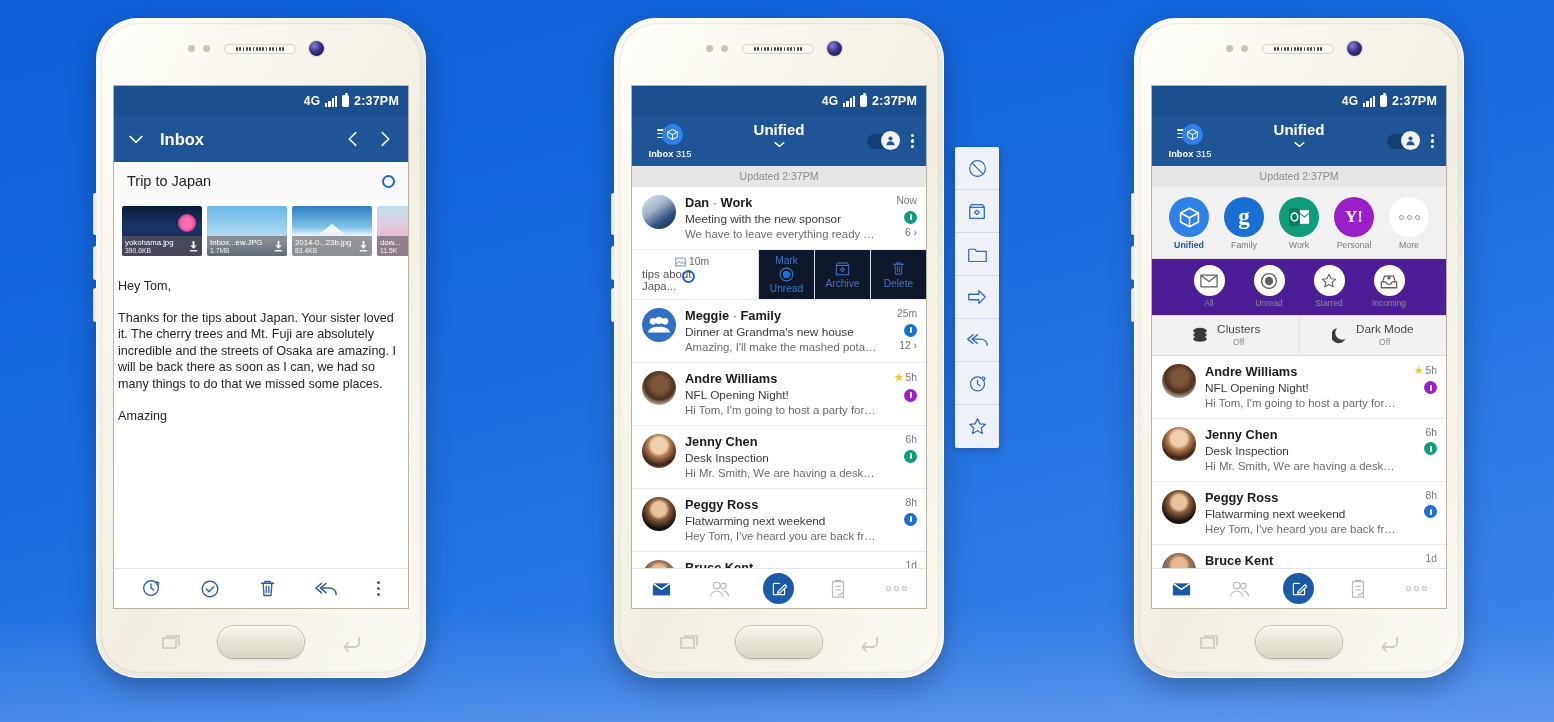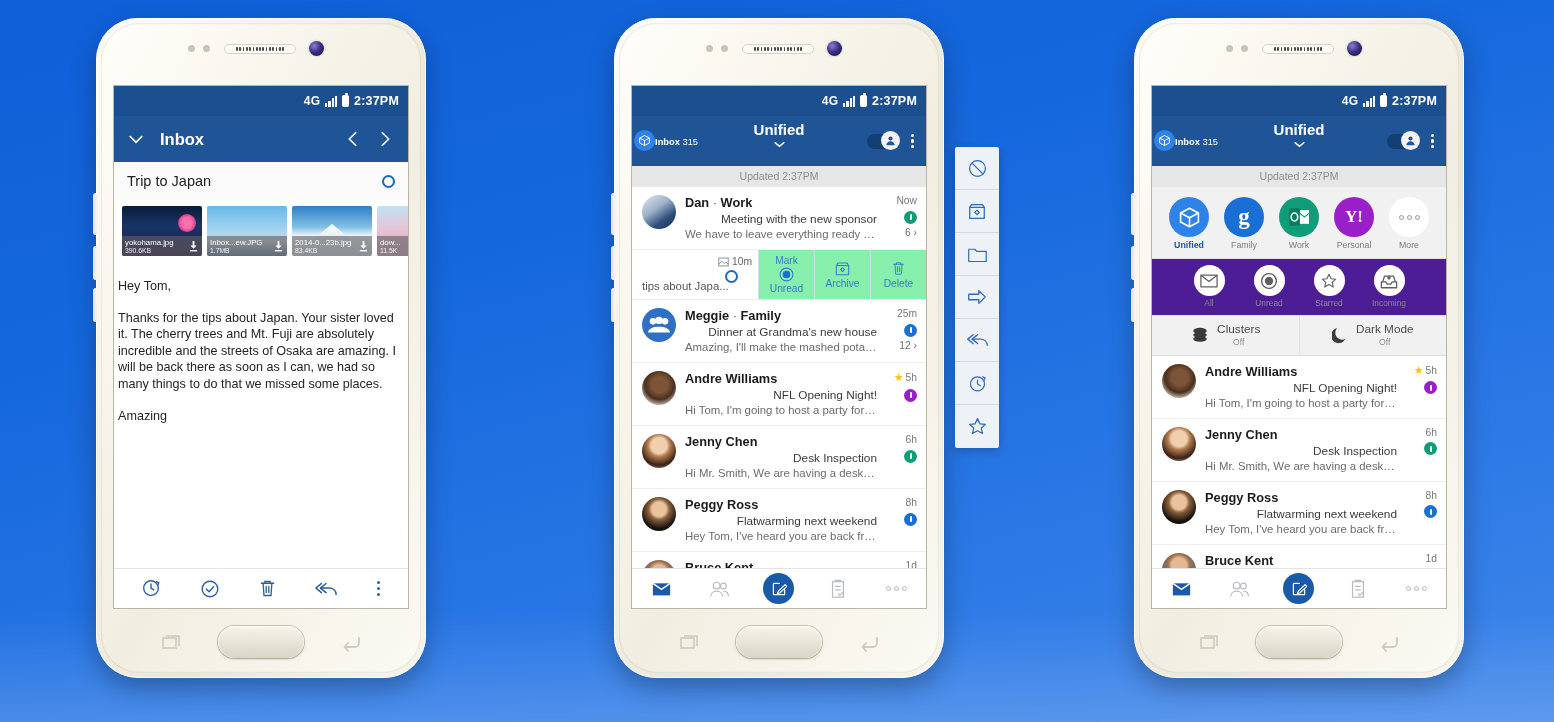--- a/index.html
+++ b/index.html
@@ -86,21 +86,21 @@
   .appbar-title{ font-size:16.5px; font-weight:bold; }
 
   
   .ab1{ padding:0 12px; }
   .chev-down{ width:20px; height:20px; margin-right:14px; cursor:pointer;}
   .ab1-spacer{ flex:1; }
   .navarrow{ width:22px; height:22px; margin-left:10px; opacity:.92;}
 
   
   .ab2{ position:relative; padding:0 10px; height:50px;}
-  .inbox-chip{ display:flex; flex-direction:row; align-items:center; width:56px;}
+  .inbox-chip{ display:flex; flex-direction:column; align-items:center; width:56px;}
   .inbox-icon-wrap{ position:relative; width:26px; height:24px; }
   .inbox-badge-circle{ position:absolute; right:0; top:1px; width:21px; height:21px;
     border-radius:50%; background:#2f83e8; display:flex; align-items:center; justify-content:center;}
   .speed-lines{ position:absolute; left:0; top:6px; width:9px; height:9px;}
   .speed-lines i{ display:block; height:1.6px; background:#fff; margin-bottom:2.2px; border-radius:1px;}
   .speed-lines i:nth-child(1){width:8px;} .speed-lines i:nth-child(2){width:5.5px;} .speed-lines i:nth-child(3){width:7px;}
   .inbox-label{ font-size:9.3px; margin-top:2px; white-space:nowrap;}
   .inbox-label b{ font-weight:bold; }
   .ab2-center{ position:absolute; left:0; right:0; top:5px; text-align:center; pointer-events:none;}
   .ab2-center .t{ font-size:15px; font-weight:bold;}
@@ -150,40 +150,40 @@
 
   
   .mail-list{ background:#fff; }
   .mail-item{ display:flex; padding:8px 9px 9px 10px; border-bottom:1px solid #ededed;
     background:#fff; }
   .mi-avatar{ width:34px; height:34px; border-radius:50%; flex:0 0 34px; overflow:hidden; margin-right:9px;}
   .mi-main{ flex:1; min-width:0; }
   .mi-from{ font-size:12.8px; font-weight:bold; color:#1b1b1b; white-space:nowrap; overflow:hidden;}
   .mi-from .dot{ font-weight:normal; color:#555; }
   .mi-from .cat{ font-weight:bold; color:#1b1b1b;}
-  .mi-subj{ font-size:11.8px; color:#3a3a3a; margin-top:2px; white-space:nowrap; overflow:hidden; text-overflow:ellipsis;text-align:right;}
+  .mi-subj{ font-size:11.8px; color:#3a3a3a; margin-top:2px; white-space:nowrap; overflow:hidden; text-overflow:ellipsis;}
   .mi-prev{ font-size:11.4px; color:#6b6b6b; margin-top:2px; white-space:nowrap; overflow:hidden; text-overflow:ellipsis;}
   .mi-right{ width:40px; flex:0 0 40px; text-align:right; padding-left:3px;}
   .mi-time{ font-size:10.3px; color:#777; white-space:nowrap;}
   .star{ color:#f5c518; font-size:11px; margin-right:2px;}
   .badge{ width:13px; height:13px; border-radius:50%; display:inline-flex;
     align-items:center; justify-content:center; margin-top:4px; }
   .badge:after{ content:""; width:2px; height:6px; background:#fff; border-radius:1px;}
   .badge.ring-only{ background:transparent !important; border:2px solid #1c68c4;}
   .badge.ring-only:after{ display:none; }
   .mi-count{ font-size:10.3px; color:#6b6b6b; margin-top:3px; white-space:nowrap;}
 
   
   .swipe-row{ display:flex; border-bottom:1px solid #ededed; background:#fff; height:50px;}
   .swipe-left{ flex:1; position:relative; padding:6px 6px 0 10px; min-width:0;}
   .swipe-left .topline{ text-align:right; font-size:10.3px; color:#666; display:flex;
     align-items:center; justify-content:flex-end; gap:3px;}
   .swipe-left .ring{ margin-left:auto; margin-top:3px;}
   .swipe-left .tail{ font-size:11.4px; color:#555; position:absolute; left:10px; bottom:7px;}
-  .swipe-actions{ display:flex; flex:0 0 168px; background:#86efac;}
+  .swipe-actions{ display:flex; flex:0 0 168px; background:#0f172a;margin-left:43px;}
   .swipe-act{ flex:1; display:flex; flex-direction:column; align-items:center;
     justify-content:center; gap:1px; color:#3b78c9; font-size:10.2px;
     border-left:1px solid #d3dcea; }
   .swipe-act .lbl2{ font-size:10.2px; }
 
   
   .bottom-nav{ position:absolute; left:0; right:0; bottom:0; height:40px; background:#fff;
     border-top:1px solid #e3e3e3; display:flex; align-items:center; justify-content:space-around;}
   .bn-item{ width:38px; display:flex; align-items:center; justify-content:center; color:#b8bcc2;}
   .bn-item.active{ color:#1a5aa8; }

